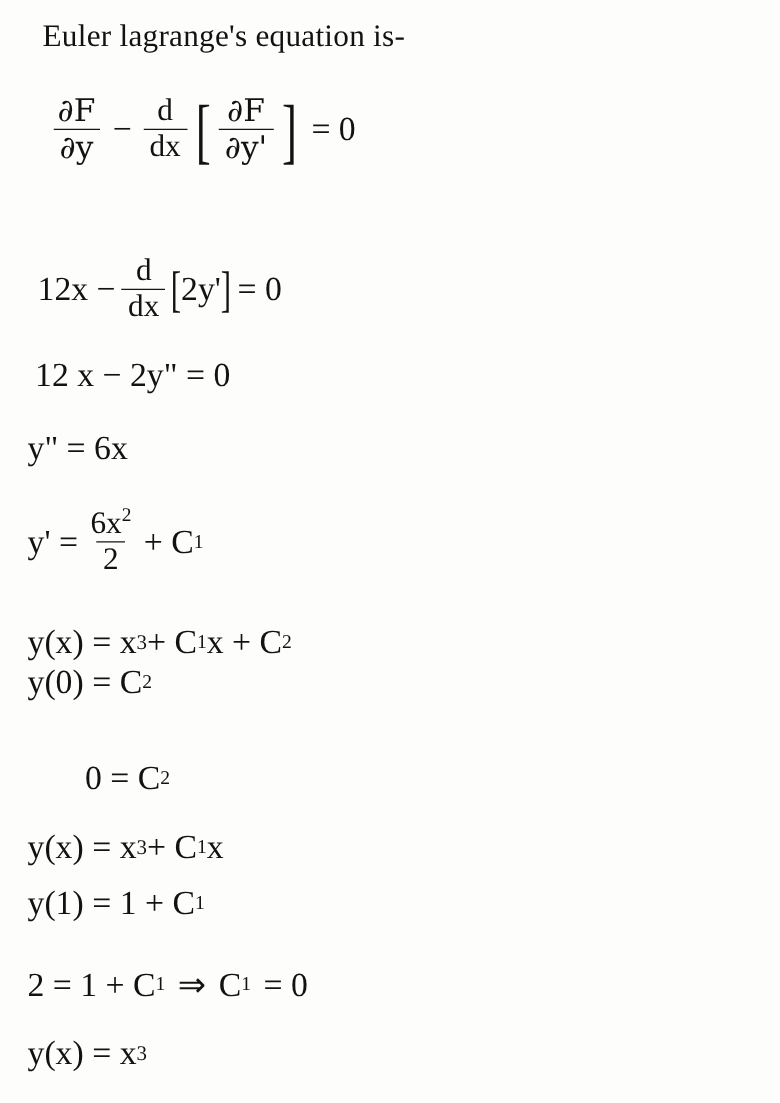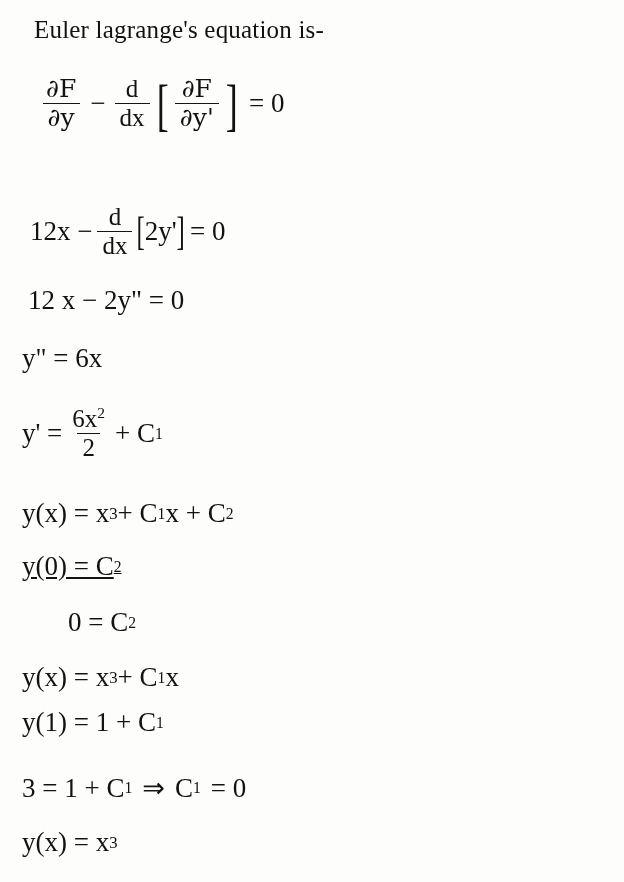--- a/index.html
+++ b/index.html
@@ -151,21 +151,21 @@
 
   <div class="mline" style="left:22px; top:498px;">
     <span class="tok">y(x)  =  x</span>
       <sup class="ex">3</sup>
       <span class="tok"> +  C</span>
       <sub class="sb">1</sub>
       <span class="tok">x  +  C</span>
       <sub class="sb">2</sub>
   </div>
 
-  <div class="mline" style="left:22px; top:551px;text-decoration:underline;">
+  <div class="mline" style="left:22px; top:530px;">
     <span class="tok">y(0)  =  C</span>
       <sub class="sb">2</sub>
   </div>
 
   <div class="mline" style="left:22px; top:607px;margin-left:46px;">
     <span class="tok">0  =  C</span>
       <sub class="sb">2</sub>
   </div>
 
   <div class="mline" style="left:22px; top:662px;">
@@ -175,21 +175,21 @@
       <sub class="sb">1</sub>
       <span class="tok">x</span>
   </div>
 
   <div class="mline" style="left:22px; top:707px;">
     <span class="tok">y(1)  =  1 + C</span>
       <sub class="sb">1</sub>
   </div>
 
   <div class="mline" style="left:22px; top:772px;">
-    <span class="tok">3  =  1 + C</span>
+    <span class="tok">2  =  1 + C</span>
       <sub class="sb">1</sub>
     <span class="sp"></span>
     <span class="tok">⇒</span>
     <span class="sp"></span>
     <span class="tok">C</span>
       <sub class="sb">1</sub>
     <span class="sp"></span>
     <span class="tok">=  0</span>
   </div>
 

